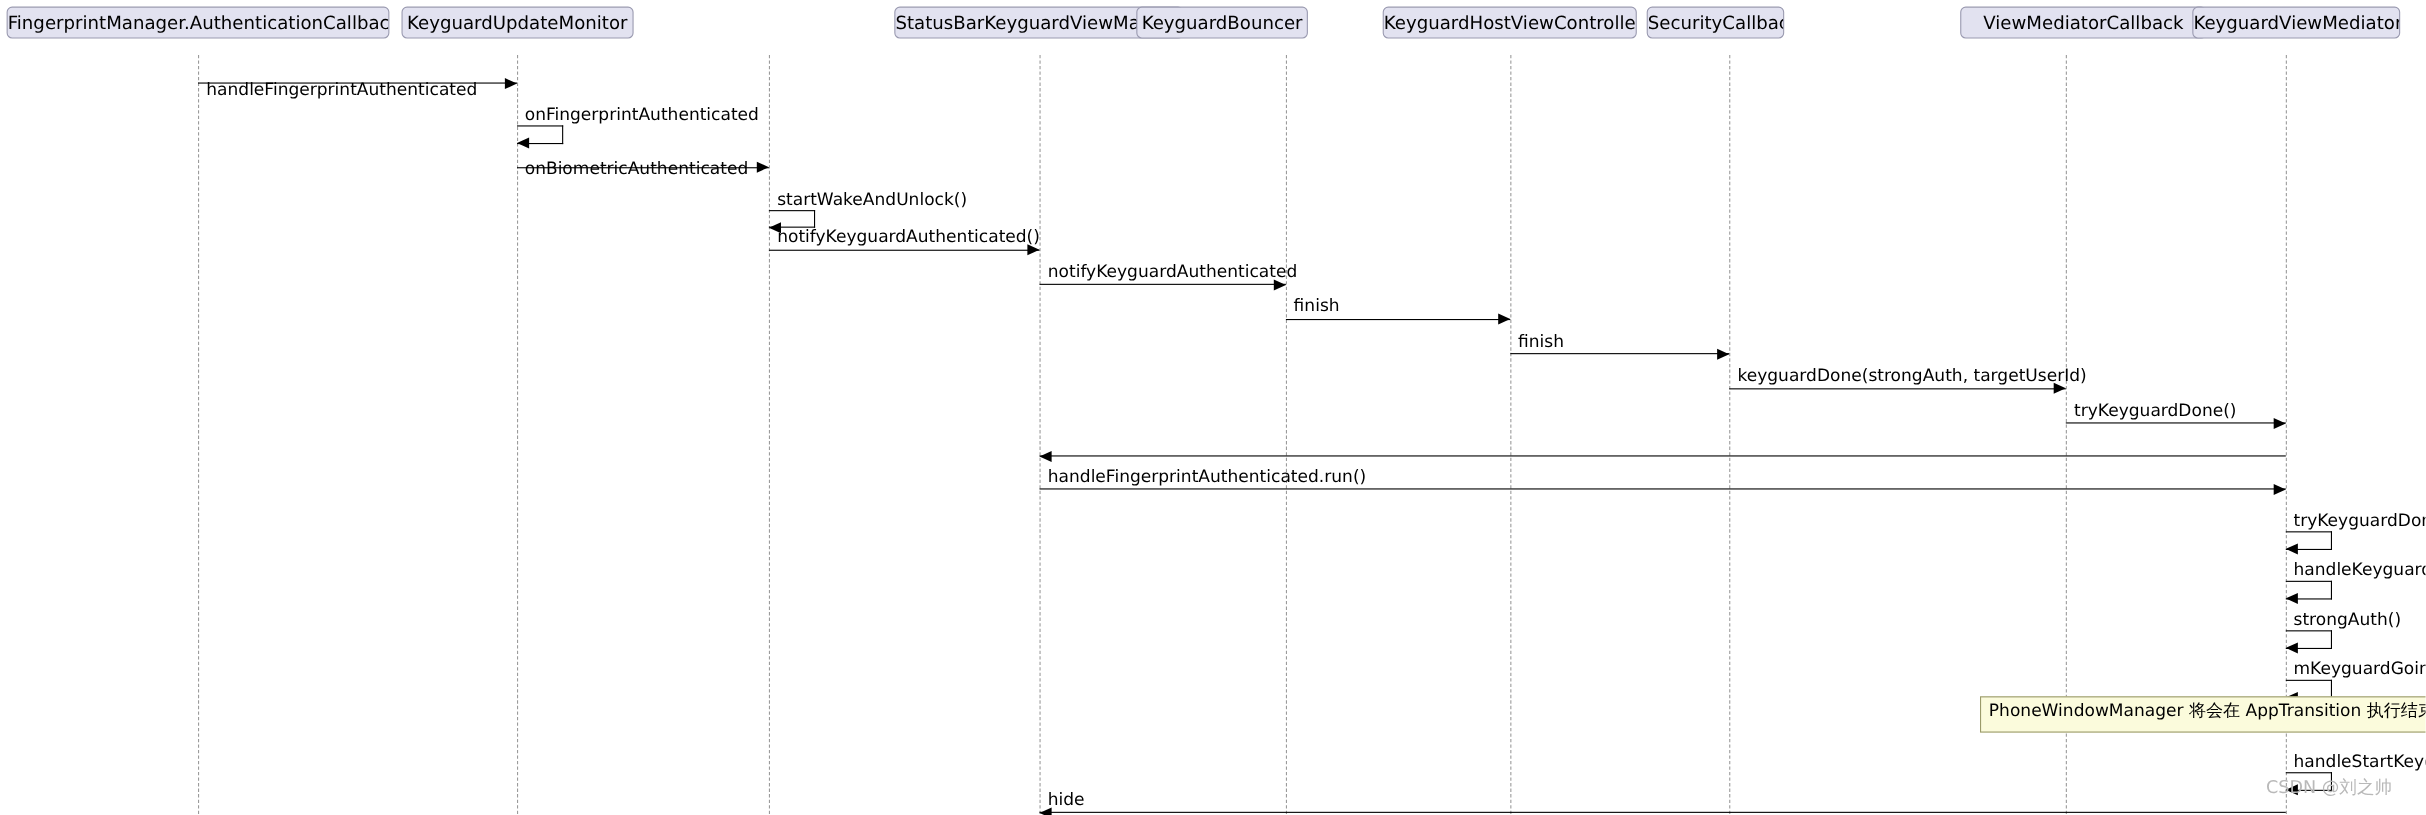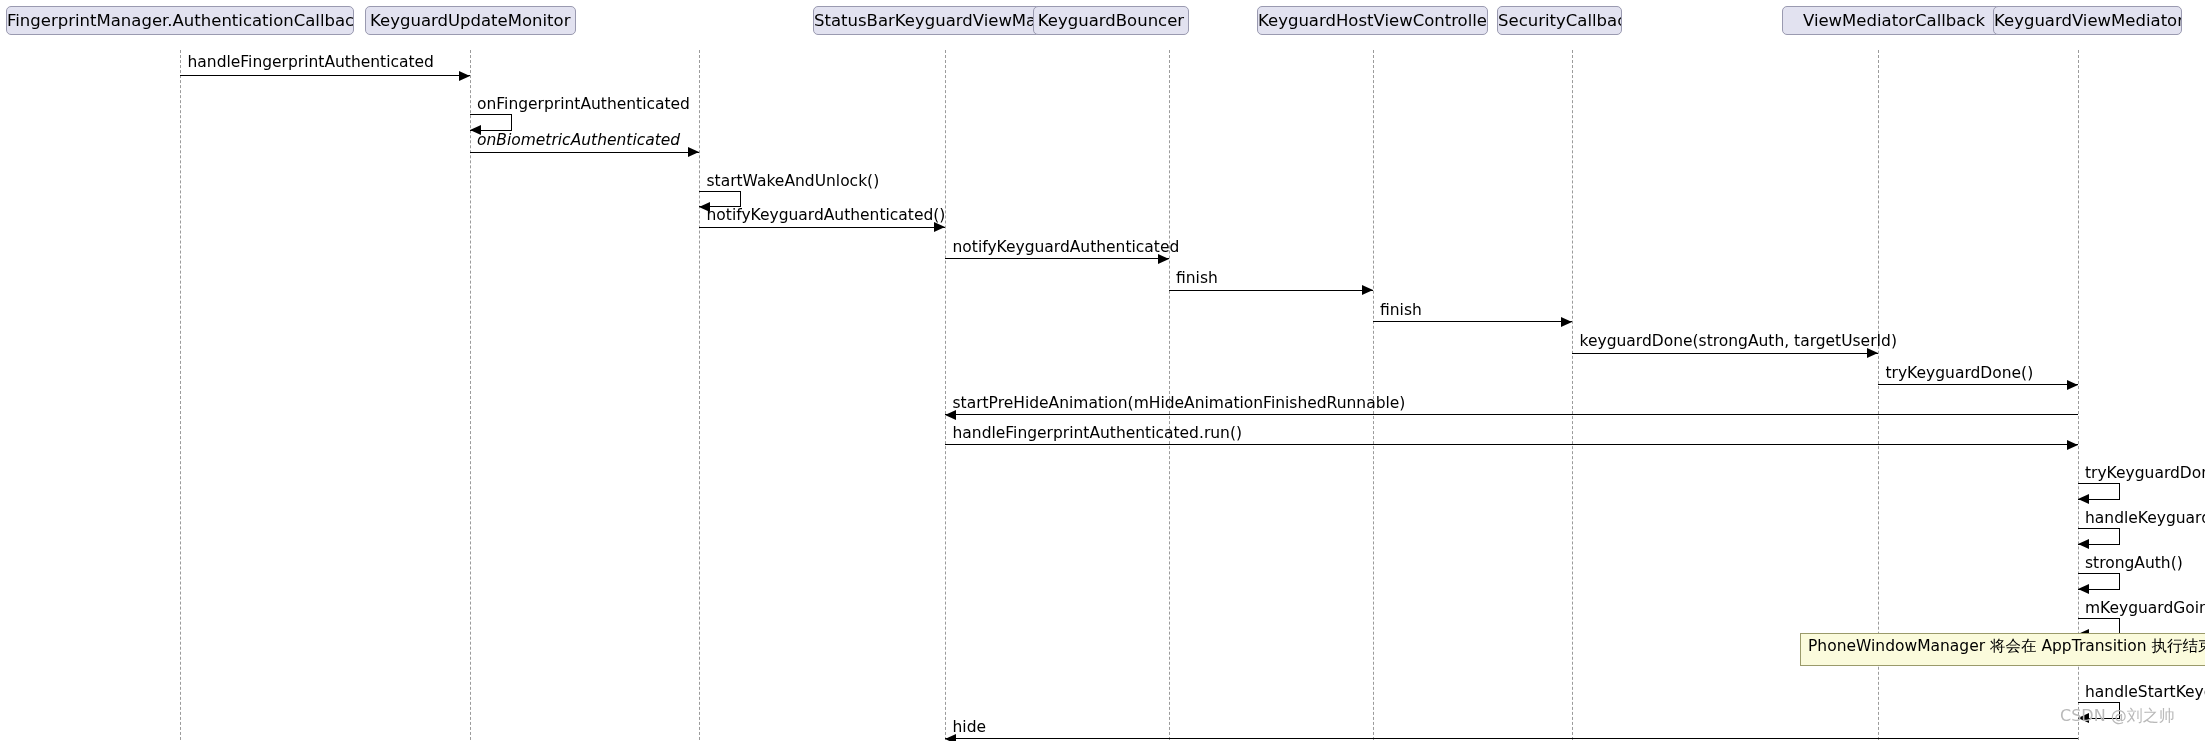--- a/index.html
+++ b/index.html
@@ -117,27 +117,27 @@
     <div class="participant" style="left: 1257px; width: 231px; top: 6px;">KeyguardHostViewController</div>
     <div class="lifeline" style="left: 1372.5px; top: 49.5px; height: 700.5px;"></div>
     <div class="participant" style="left: 1497px; width: 125px; top: 6px;">SecurityCallback</div>
     <div class="lifeline" style="left: 1572px; top: 49.5px; height: 700.5px;"></div>
     <div class="participant" style="left: 1782px; width: 224px; top: 6px;">ViewMediatorCallback</div>
     <div class="lifeline" style="left: 1878px; top: 49.5px; height: 700.5px;"></div>
     <div class="participant" style="left: 1983px; width: 189px; top: 6px; margin-left: 10px;">KeyguardViewMediator</div>
     <div class="lifeline" style="left: 2077.5px; top: 49.5px; height: 700.5px;"></div>
     <div class="msg-line" style="left: 180px; top: 75px; width: 289.5px;"></div>
     <div class="arrowhead right" style="left: 458.5px; top: 70.5px;"></div>
-    <div class="msg-label" style="left: 187.5px; top: 54px;">handleFingerprintAuthenticated</div>
+    <div class="msg-label" style="left: 187.5px; top: 73px;">handleFingerprintAuthenticated</div>
     <div class="selfcall" style="left: 469.5px; top: 114px; width: 42px; height: 16.5px;"></div>
     <div class="arrowhead left" style="left: 469.5px; top: 125px;"></div>
     <div class="msg-label" style="left: 477px; top: 96px;">onFingerprintAuthenticated</div>
     <div class="msg-line" style="left: 469.5px; top: 151.5px; width: 229.5px;"></div>
     <div class="arrowhead right" style="left: 688px; top: 147px;"></div>
-    <div class="msg-label" style="left: 477px; top: 132px; font-style: italic;">onBiometricAuthenticated</div>
+    <div class="msg-label" style="left: 477px; top: 145px;">onBiometricAuthenticated</div>
     <div class="selfcall" style="left: 699px; top: 190.5px; width: 42px; height: 16.5px;"></div>
     <div class="arrowhead left" style="left: 699px; top: 201.5px;"></div>
     <div class="msg-label" style="left: 706.5px; top: 172.5px;">startWakeAndUnlock()</div>
     <div class="msg-line" style="left: 699px; top: 226.5px; width: 246px;"></div>
     <div class="arrowhead right" style="left: 934px; top: 222px;"></div>
     <div class="msg-label" style="left: 706.5px; top: 207px;">notifyKeyguardAuthenticated()</div>
     <div class="msg-line" style="left: 945px; top: 258px; width: 223.5px;"></div>
     <div class="arrowhead right" style="left: 1157.5px; top: 253.5px;"></div>
     <div class="msg-label" style="left: 952.5px; top: 238.5px;">notifyKeyguardAuthenticated</div>
     <div class="msg-line" style="left: 1168.5px; top: 289.5px; width: 204px;"></div>
@@ -147,21 +147,20 @@
     <div class="arrowhead right" style="left: 1561px; top: 316.5px;"></div>
     <div class="msg-label" style="left: 1380px; top: 301.5px;">finish</div>
     <div class="msg-line" style="left: 1572px; top: 352.5px; width: 306px;"></div>
     <div class="arrowhead right" style="left: 1867px; top: 348px;"></div>
     <div class="msg-label" style="left: 1579.5px; top: 333px;">keyguardDone(strongAuth, targetUserId)</div>
     <div class="msg-line" style="left: 1878px; top: 384px; width: 199.5px;"></div>
     <div class="arrowhead right" style="left: 2066.5px; top: 379.5px;"></div>
     <div class="msg-label" style="left: 1885.5px; top: 364.5px;">tryKeyguardDone()</div>
     <div class="msg-line" style="left: 945px; top: 414px; width: 1132.5px;"></div>
     <div class="arrowhead left" style="left: 945px; top: 409.5px;"></div>
-    <div class="msg-label" style="left: 952.5px; top: 394.5px;">startPreHideAnimation(mHideAnimationFinishedRunnable)</div>
     <div class="msg-line" style="left: 945px; top: 444px; width: 1132.5px;"></div>
     <div class="arrowhead right" style="left: 2066.5px; top: 439.5px;"></div>
     <div class="msg-label" style="left: 952.5px; top: 424.5px;">handleFingerprintAuthenticated.run()</div>
     <div class="selfcall" style="left: 2077.5px; top: 483px; width: 42px; height: 16.5px;"></div>
     <div class="arrowhead left" style="left: 2077.5px; top: 494px;"></div>
     <div class="msg-label" style="left: 2085px; top: 465px;">tryKeyguardDone()</div>
     <div class="selfcall" style="left: 2077.5px; top: 528px; width: 42px; height: 16.5px;"></div>
     <div class="arrowhead left" style="left: 2077.5px; top: 539px;"></div>
     <div class="msg-label" style="left: 2085px; top: 510px;">handleKeyguardDone()</div>
     <div class="selfcall" style="left: 2077.5px; top: 573px; width: 42px; height: 16.5px;"></div>

